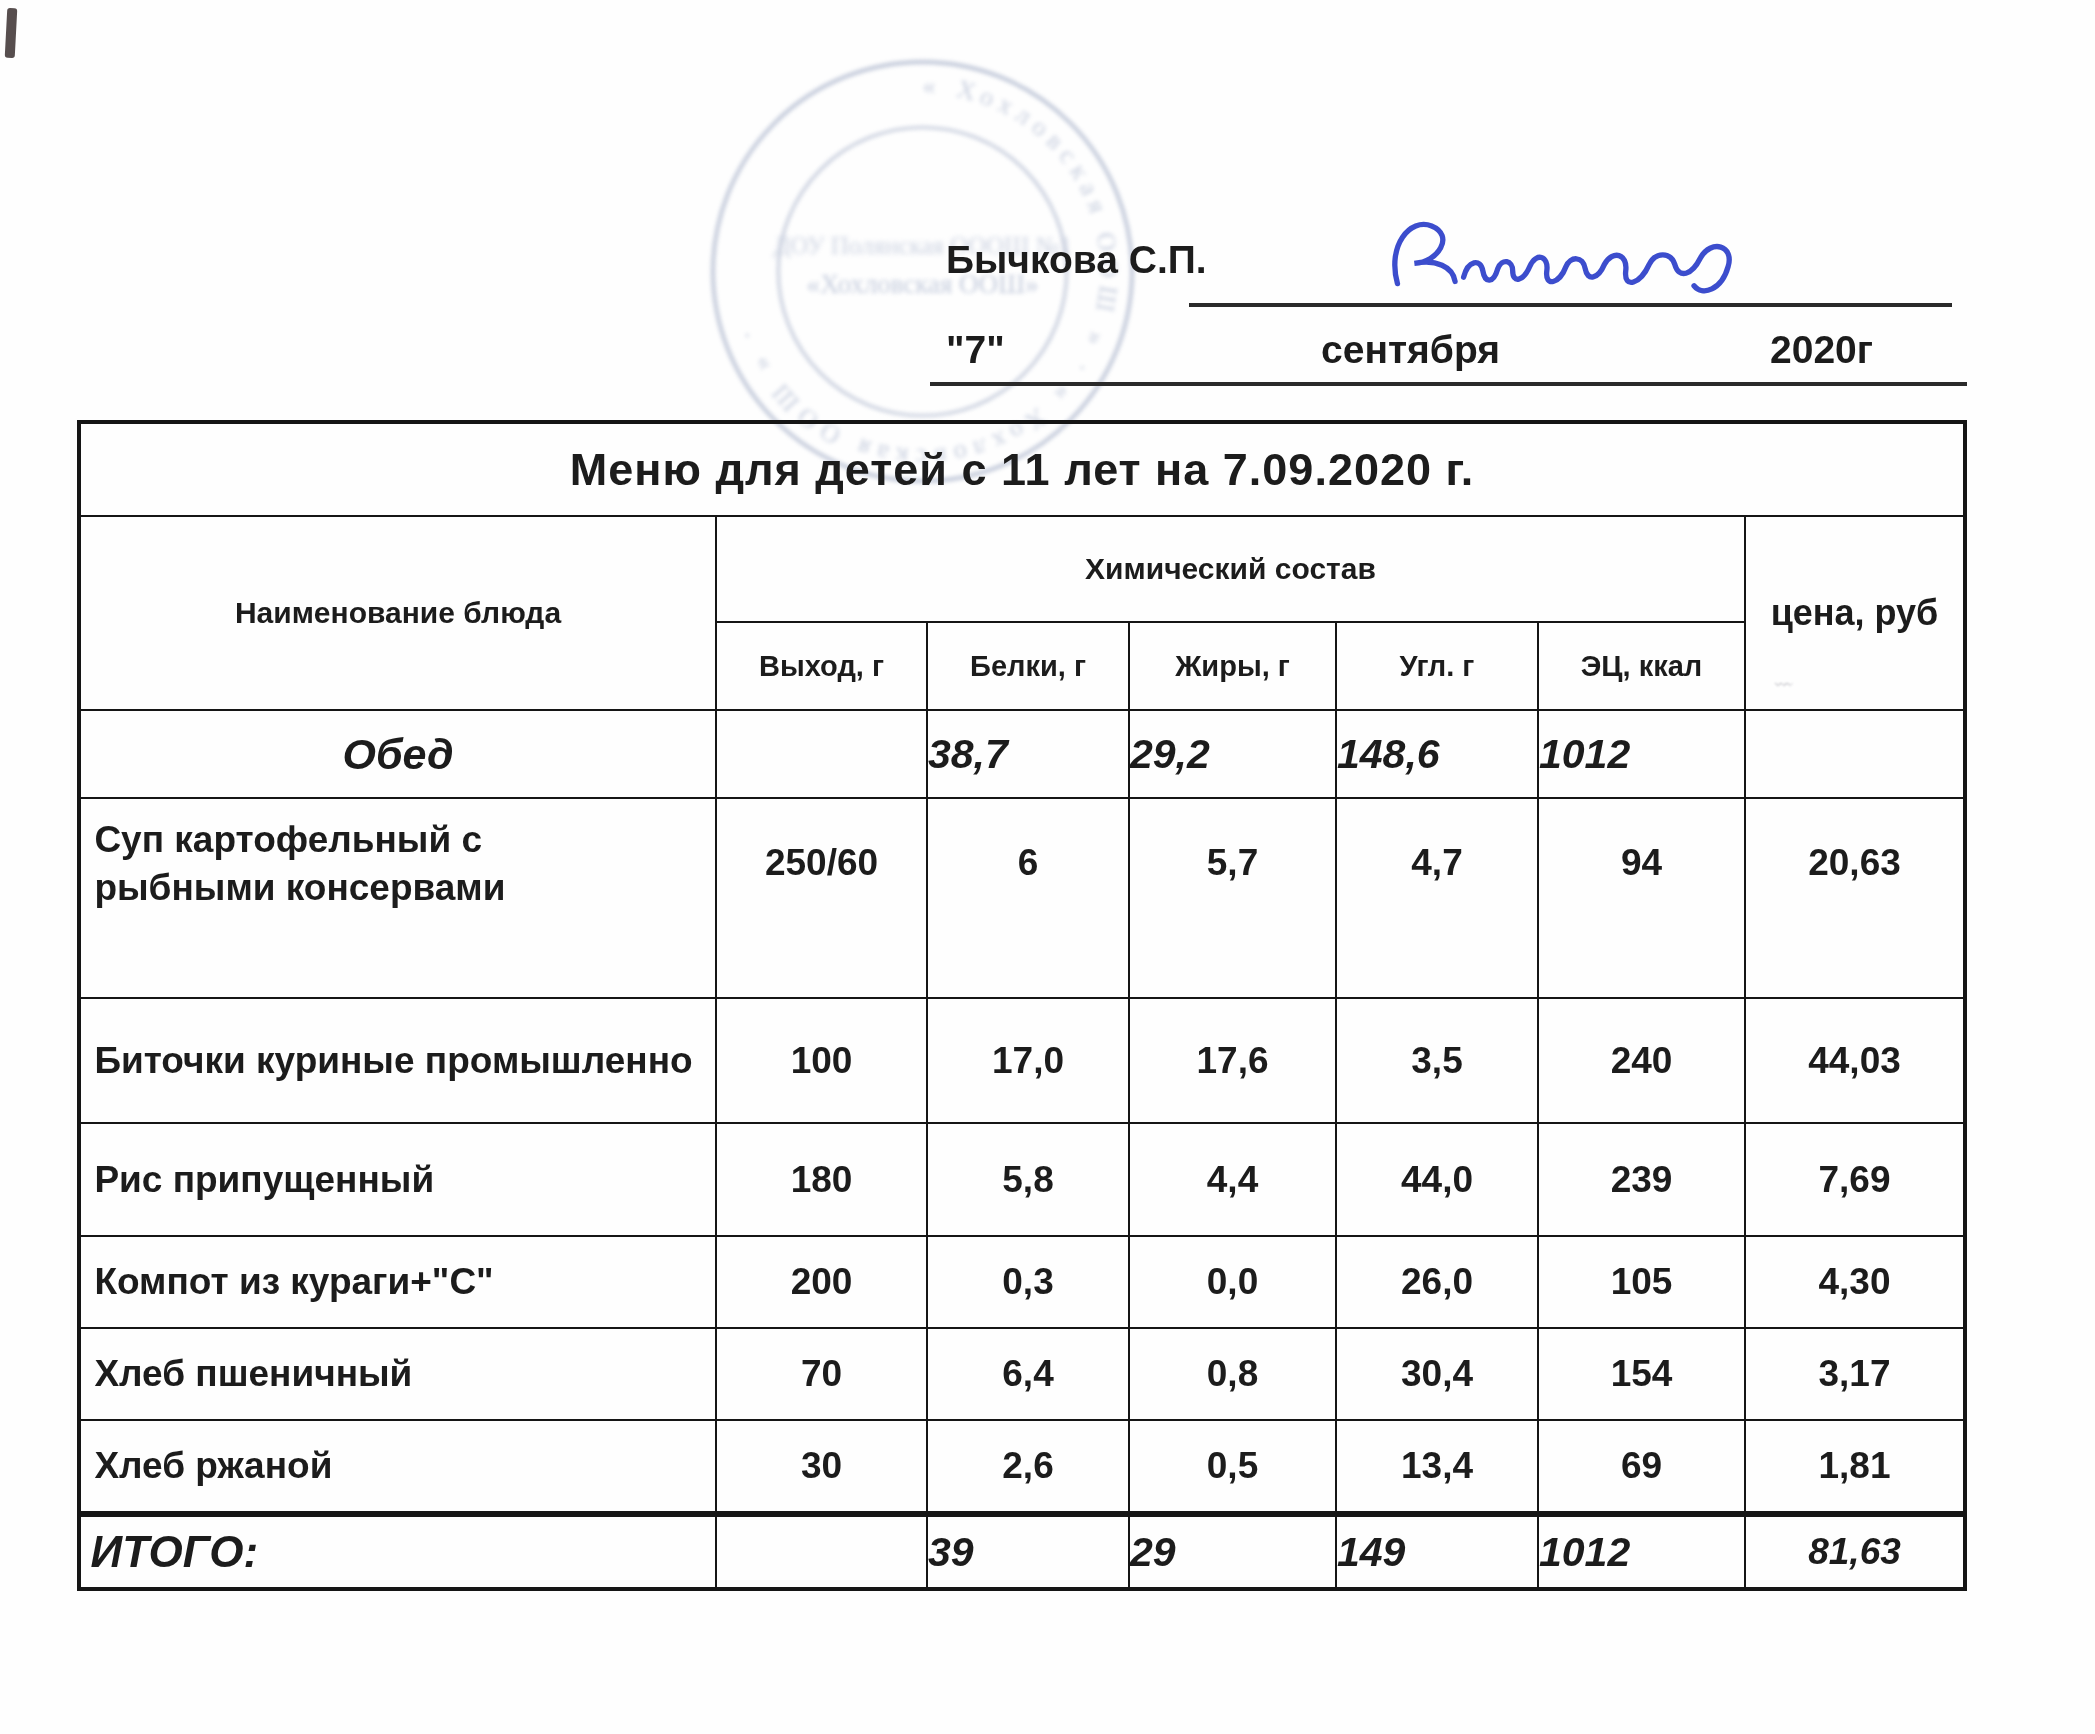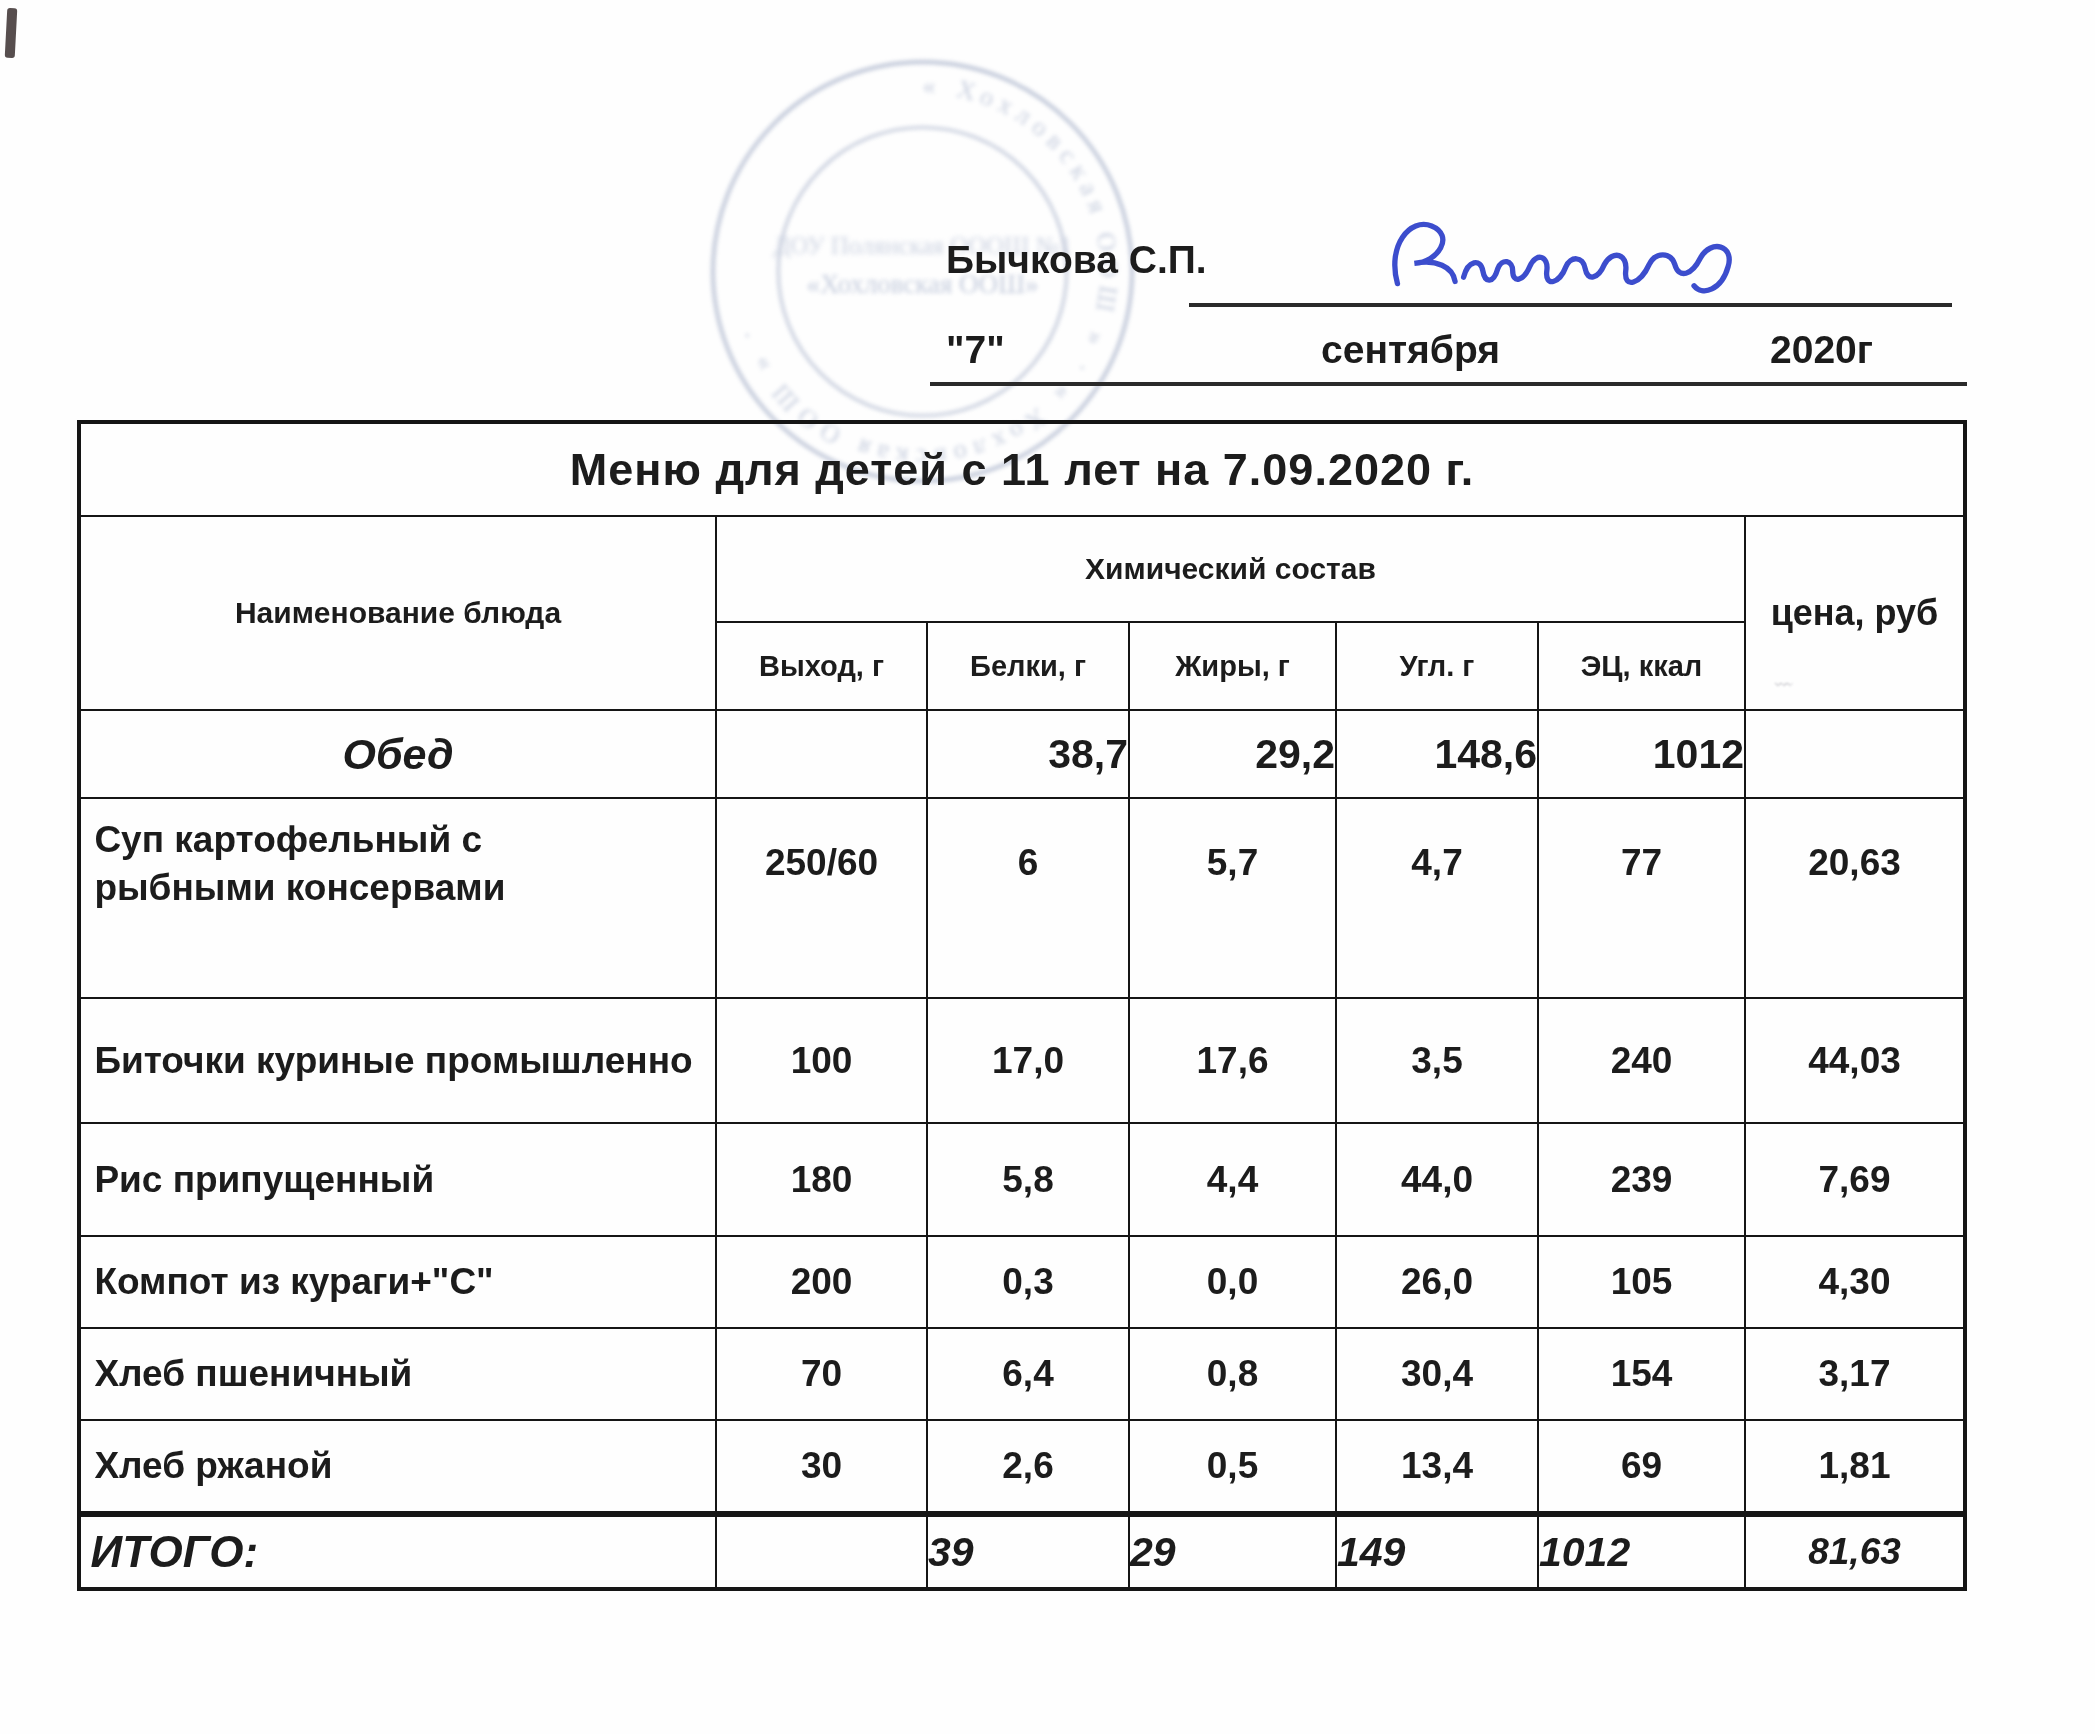--- a/index.html
+++ b/index.html
@@ -74,21 +74,21 @@
   .h-chem  { font-size: 30px; text-align: center; }
   .h-sub   { font-size: 29px; text-align: center; }
   .h-price { font-size: 36px; text-align: center; }
   .name-cell {
     font-size: 37px; text-align: left; padding-left: 13.4px; line-height: 1.28;
     white-space: nowrap;
   }
   .pre-line { white-space: pre-line; }
   .num-cell { font-size: 37px; text-align: center; }
   .meal-name { font-size: 43px; font-style: italic; text-align: center; }
-  .meal-num  { font-size: 41px; text-align: right; }
+  .meal-num  { font-size: 41px; font-style: italic; text-align: left; }
   .row-tall td { vertical-align: top; padding-top: 43px; }
   .row-tall td.name-cell { padding-top: 17.3px; }
   .total-row td { border-top: 6.7px solid #151515; }
   .total-name { font-size: 44px; font-style: italic; text-align: left; padding-left: 9.6px; }
   .total-num  { font-size: 41px; font-style: italic; }
   .total-price { font-size: 37px; font-style: italic; text-align: center; }
 
   
   .price-smudge {
     position: absolute; left: 1775px; top: 666px;
@@ -180,21 +180,21 @@
       <td class="meal-num"></td>
     </tr>
 
     <tr style="height:200px" class="row-tall">
       <td class="name-cell pre-line">Суп картофельный с
 рыбными консервами</td>
       <td class="num-cell">250/60</td>
       <td class="num-cell">6</td>
       <td class="num-cell">5,7</td>
       <td class="num-cell">4,7</td>
-      <td class="num-cell">77</td>
+      <td class="num-cell">94</td>
       <td class="num-cell">20,63</td>
     </tr>
 
     <tr style="height:125px">
       <td class="name-cell">Биточки куриные промышленно</td>
       <td class="num-cell">100</td>
       <td class="num-cell">17,0</td>
       <td class="num-cell">17,6</td>
       <td class="num-cell">3,5</td>
       <td class="num-cell">240</td>

